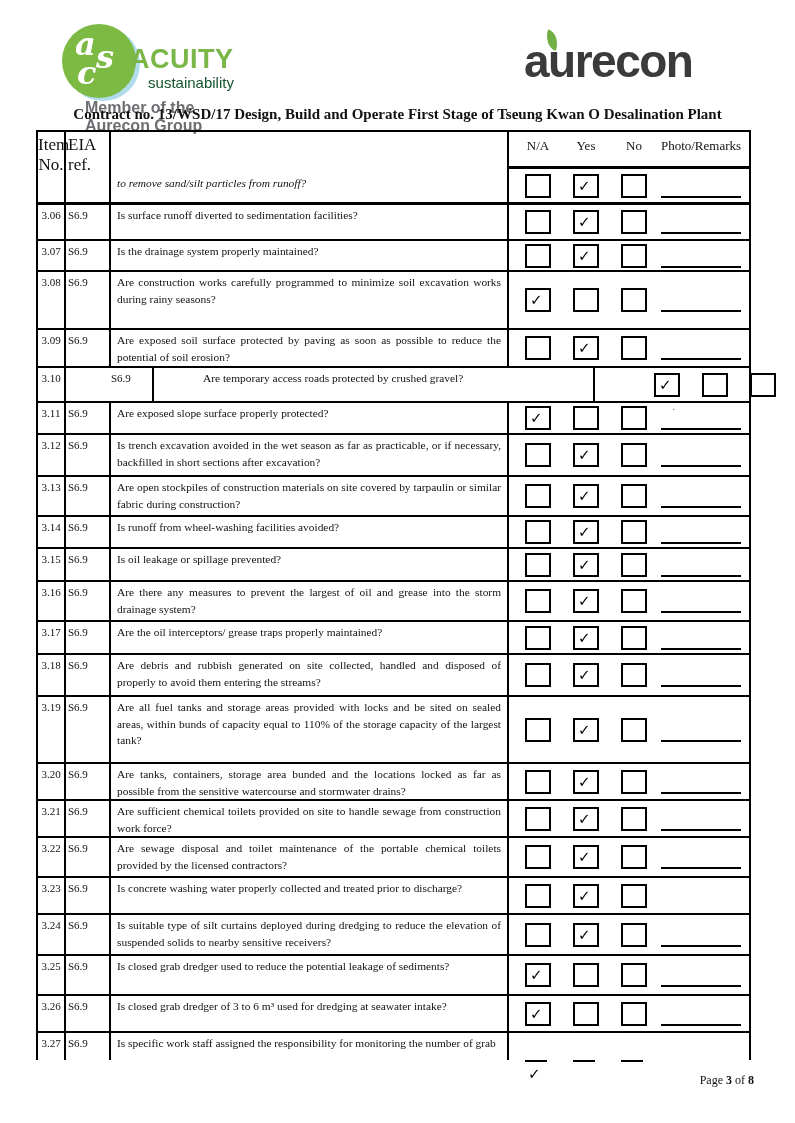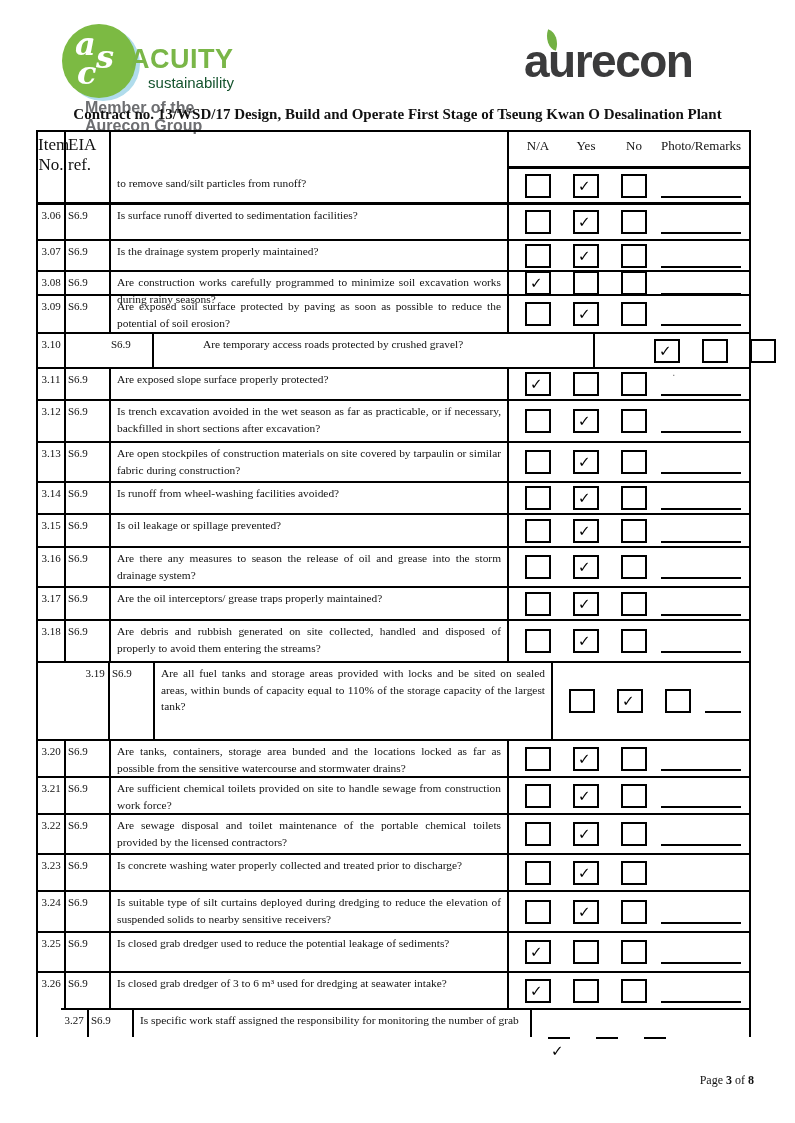--- a/index.html
+++ b/index.html
@@ -45,21 +45,21 @@
                font-size:11.4px; }
   .cell { box-sizing:border-box; }
   .c-item { width:28px;  border-right:2px solid #000; text-align:center; padding-top:4px; font-size:11px; }
   .c-ref  { width:45px;  border-right:2px solid #000; padding:4px 0 0 2px; font-size:11px; }
   .c-q    { width:398px; border-right:2px solid #000; padding:2px 6px; display:flex; align-items:flex-start; }
   .c-q span { text-align:justify; line-height:16.5px; width:100%; }
   .c-checks { position:relative; flex:1; }
 
   .thead { display:flex; height:70px; box-sizing:border-box; }
   .thead .c-item, .thead .c-ref { padding-top:3px; font-size:17px; }
-  .thead .c-q { align-items:flex-end; padding-bottom:11px; }
+  .thead .c-q { align-items:flex-end; padding-bottom:11px;font-style:italic; }
   .c-last { flex:1; display:flex; flex-direction:column; }
   .hlabels { position:relative; height:34px; border-bottom:3px solid #000; font-size:13px; }
   .hl { position:absolute; top:6px; text-align:center; }
   .hl-na  { left:8px;   width:42px; }
   .hl-yes { left:56px;  width:42px; }
   .hl-no  { left:104px; width:42px; }
   .hl-rem { left:148px; right:4px; }
   .cont-checks { flex:1; }
 
   .rows .row { display:flex; border-top:2px solid #000; box-sizing:border-box; overflow:visible; }
@@ -157,21 +157,21 @@
           </div>
           <div class="c-checks">
             <span class="cbox b-na"></span>
             <span class="cbox b-yes">
               <i class="cmark">✓</i>
             </span>
             <span class="cbox b-no"></span>
             <span class="rline"></span>
           </div>
         </div>
-        <div class="row" style="height: 24px;">
+        <div class="row" style="height: 58px;">
           <div class="cell c-item">3.08</div>
           <div class="cell c-ref">S6.9</div>
           <div class="cell c-q">
             <span>Are construction works carefully programmed to minimize soil excavation works during rainy seasons?</span>
           </div>
           <div class="c-checks">
             <span class="cbox b-na">
               <i class="cmark">✓</i>
             </span>
             <span class="cbox b-yes"></span>
@@ -282,21 +282,21 @@
               <i class="cmark">✓</i>
             </span>
             <span class="cbox b-no"></span>
             <span class="rline"></span>
           </div>
         </div>
         <div class="row" style="height: 40px;">
           <div class="cell c-item">3.16</div>
           <div class="cell c-ref">S6.9</div>
           <div class="cell c-q">
-            <span>Are there any measures to season the release of oil and grease into the storm drainage system?</span>
+            <span>Are there any measures to prevent the largest of oil and grease into the storm drainage system?</span>
           </div>
           <div class="c-checks">
             <span class="cbox b-na"></span>
             <span class="cbox b-yes">
               <i class="cmark">✓</i>
             </span>
             <span class="cbox b-no"></span>
             <span class="rline"></span>
           </div>
         </div>
@@ -323,21 +323,21 @@
           </div>
           <div class="c-checks">
             <span class="cbox b-na"></span>
             <span class="cbox b-yes">
               <i class="cmark">✓</i>
             </span>
             <span class="cbox b-no"></span>
             <span class="rline"></span>
           </div>
         </div>
-        <div class="row" style="height: 78px; padding-left: 44px;">
+        <div class="row" style="height: 67px;">
           <div class="cell c-item">3.19</div>
           <div class="cell c-ref">S6.9</div>
           <div class="cell c-q">
             <span>Are all fuel tanks and storage areas provided with locks and be sited on sealed areas, within bunds of capacity equal to 110% of the storage capacity of the largest tank?</span>
           </div>
           <div class="c-checks">
             <span class="cbox b-na"></span>
             <span class="cbox b-yes">
               <i class="cmark">✓</i>
             </span>
@@ -442,21 +442,21 @@
           </div>
           <div class="c-checks">
             <span class="cbox b-na">
               <i class="cmark">✓</i>
             </span>
             <span class="cbox b-yes"></span>
             <span class="cbox b-no"></span>
             <span class="rline"></span>
           </div>
         </div>
-        <div class="row" style="height: 29px; margin-left: 23px;">
+        <div class="row" style="height: 29px;">
           <div class="cell c-item">3.27</div>
           <div class="cell c-ref">S6.9</div>
           <div class="cell c-q">
             <span>Is specific work staff assigned the responsibility for monitoring the number of grab</span>
           </div>
           <div class="c-checks cut">
             <span class="cbox b-na">
               <i class="cmark">✓</i>
             </span>
             <span class="cbox b-yes"></span>

